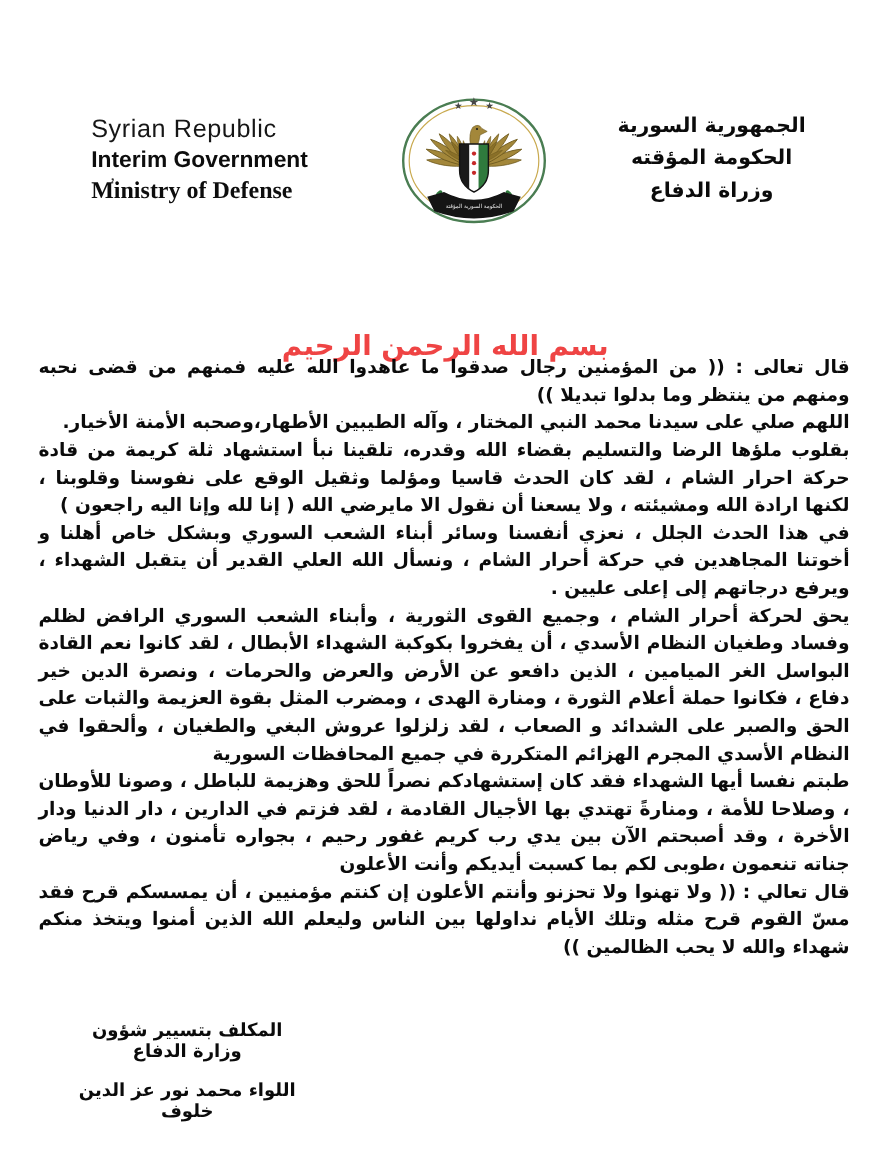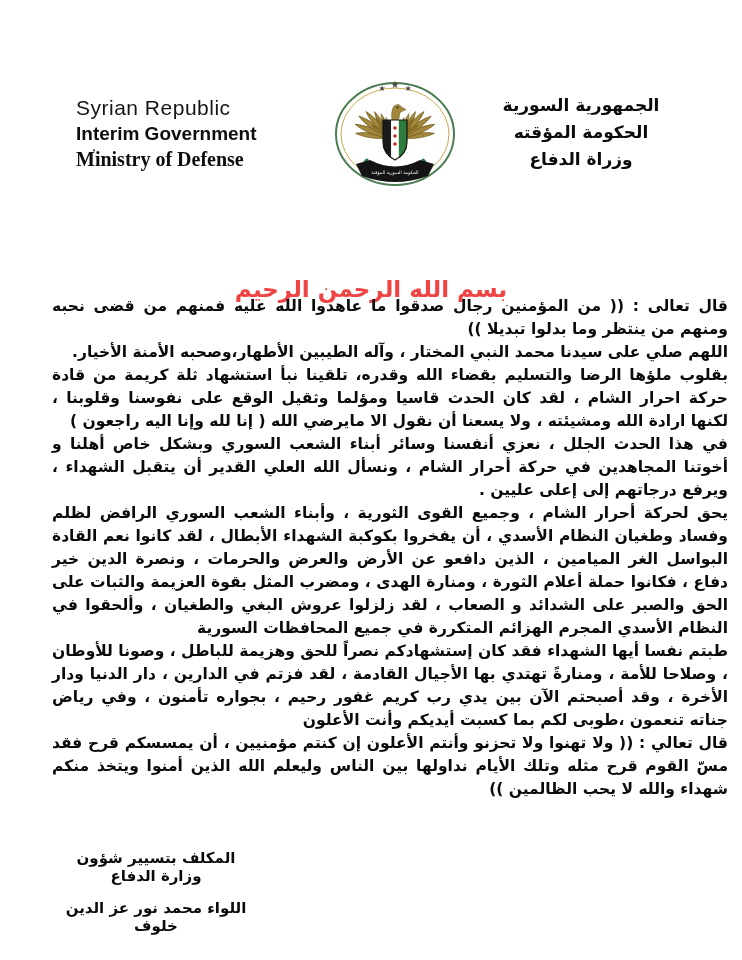--- a/index.html
+++ b/index.html
@@ -26,35 +26,35 @@
     font-size:20px; margin-top:3px; white-space:nowrap;
   }
   .stray-mark {
     position:absolute; left:92px; top:138px; font-size:15px; color:#333;
     font-family:"Liberation Serif", serif;
   }
 
   .emblem { position:absolute; left:332px; top:76px; width:126px; height:112px; }
 
   .header-arabic {
-    position:absolute; left:501px; top:92px; width:160px;
+    position:absolute; left:513px; top:92px; width:160px;
     direction:rtl; text-align:center;
     font-weight:700; font-size:17px; line-height:27px; color:#0b0b0b;
   }
 
   
   .bismillah {
     position:absolute; top:256px; left:0; width:100%;
     direction:rtl; text-align:center;
     font-weight:700; font-size:23px; color:#ef4444;margin-top:20px;
   }
 
   
   .body-text {
-    position:absolute; left:52px; top:295px; width:676px;
+    position:absolute; left:32px; top:295px; width:676px;
     direction:rtl; text-align:justify;
     font-weight:700; font-size:15.5px; line-height:23px; color:#0b0b0b;
   }
   .body-text p { margin:0; }
 
   
   .signature {
     position:absolute; left:56px; top:809px; width:200px;
     direction:rtl; text-align:center;
     font-weight:700; font-size:15px; color:#0b0b0b;margin-top:40px;

